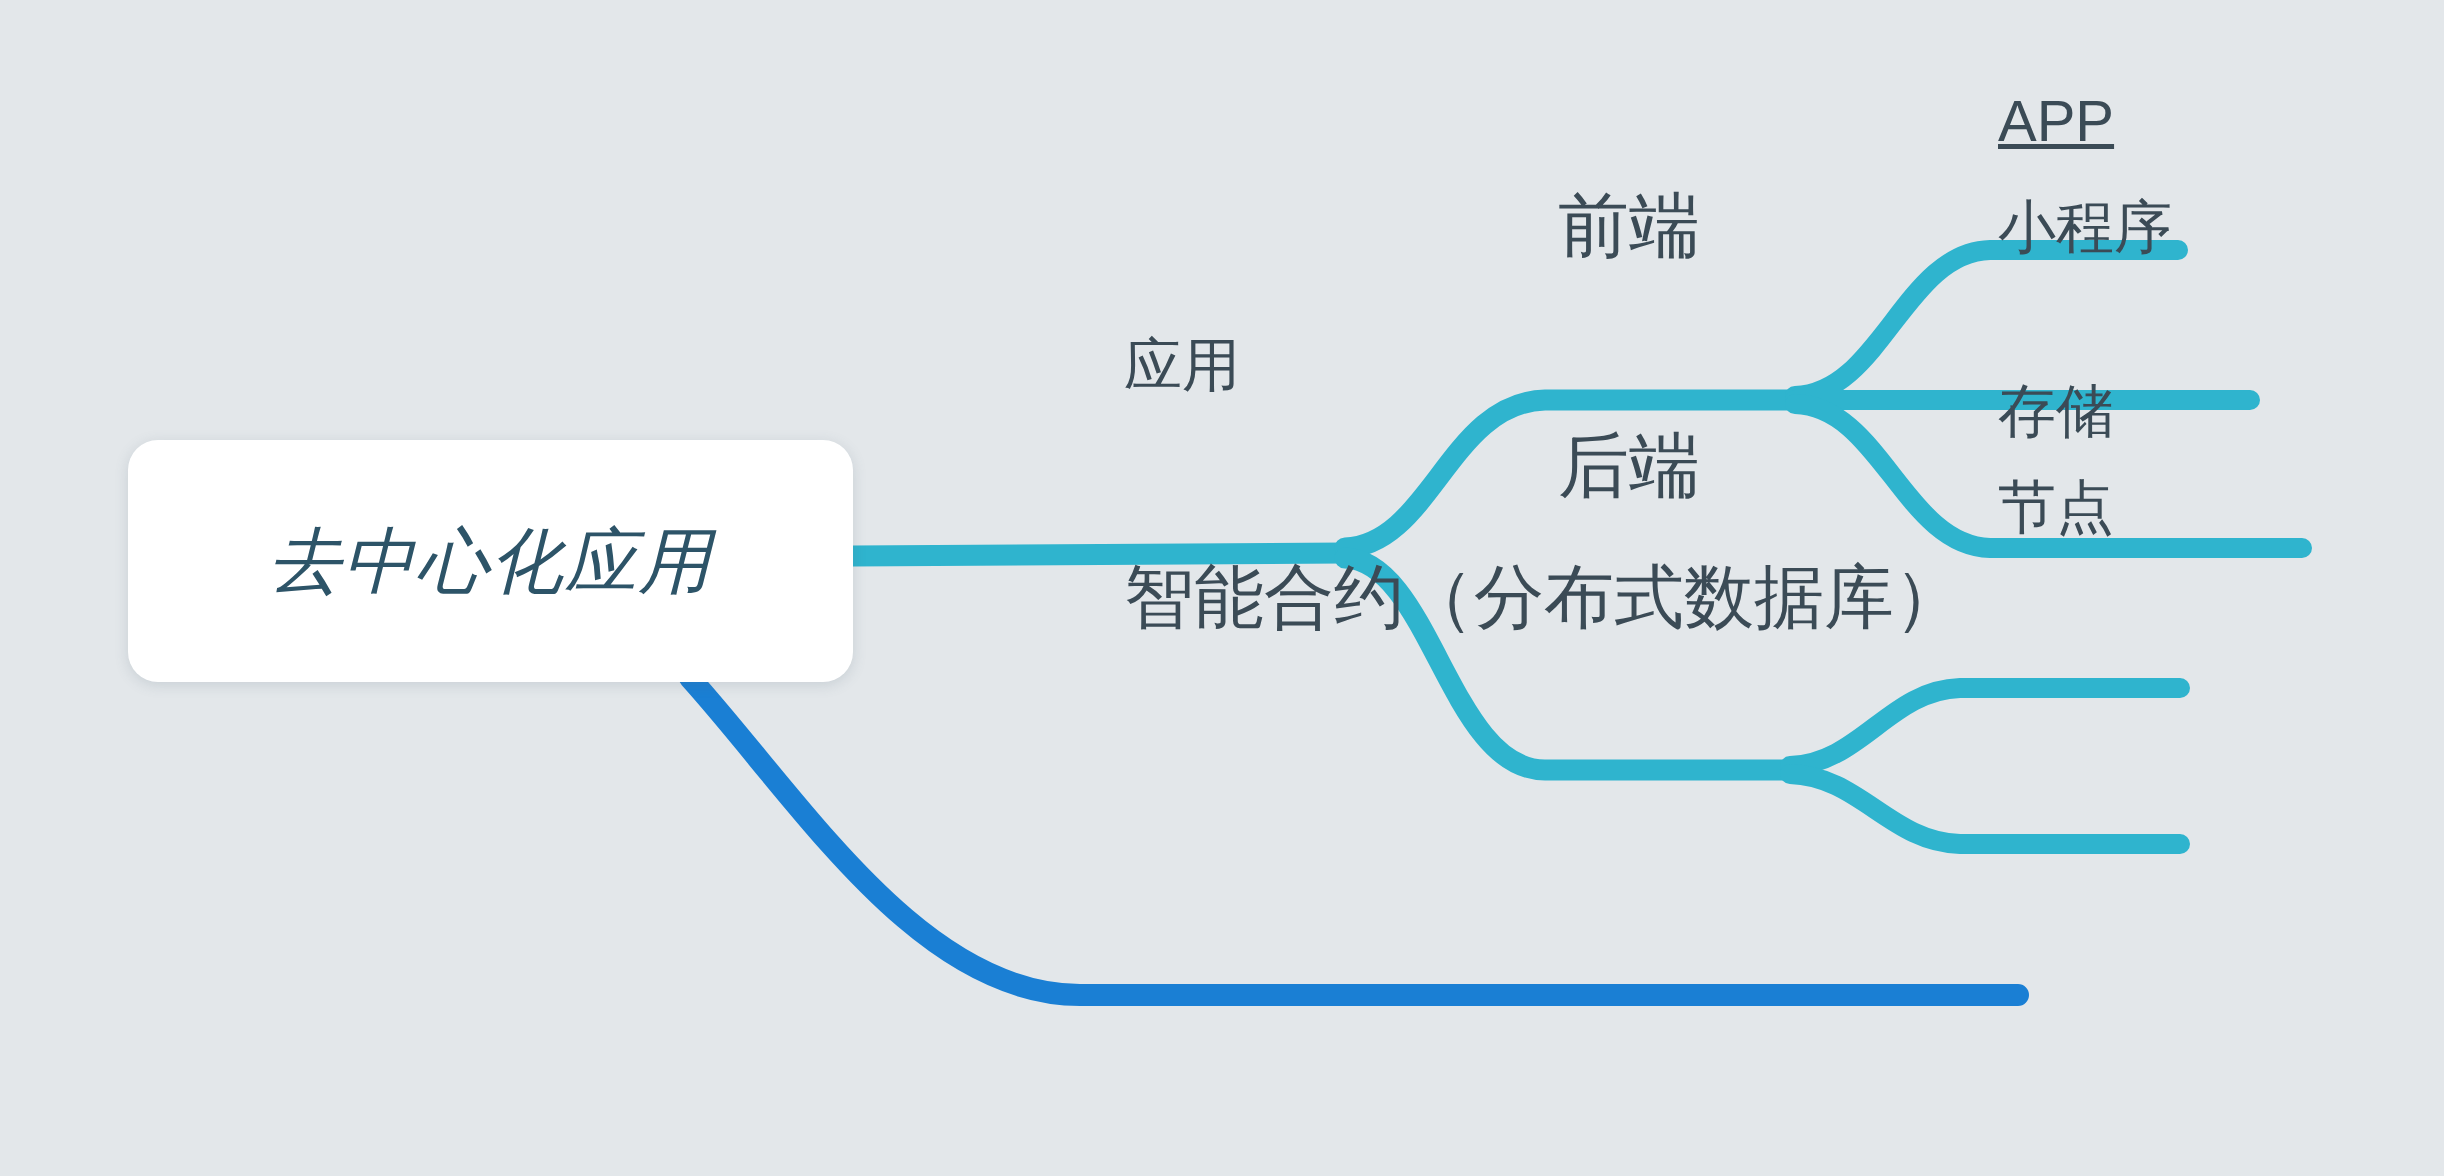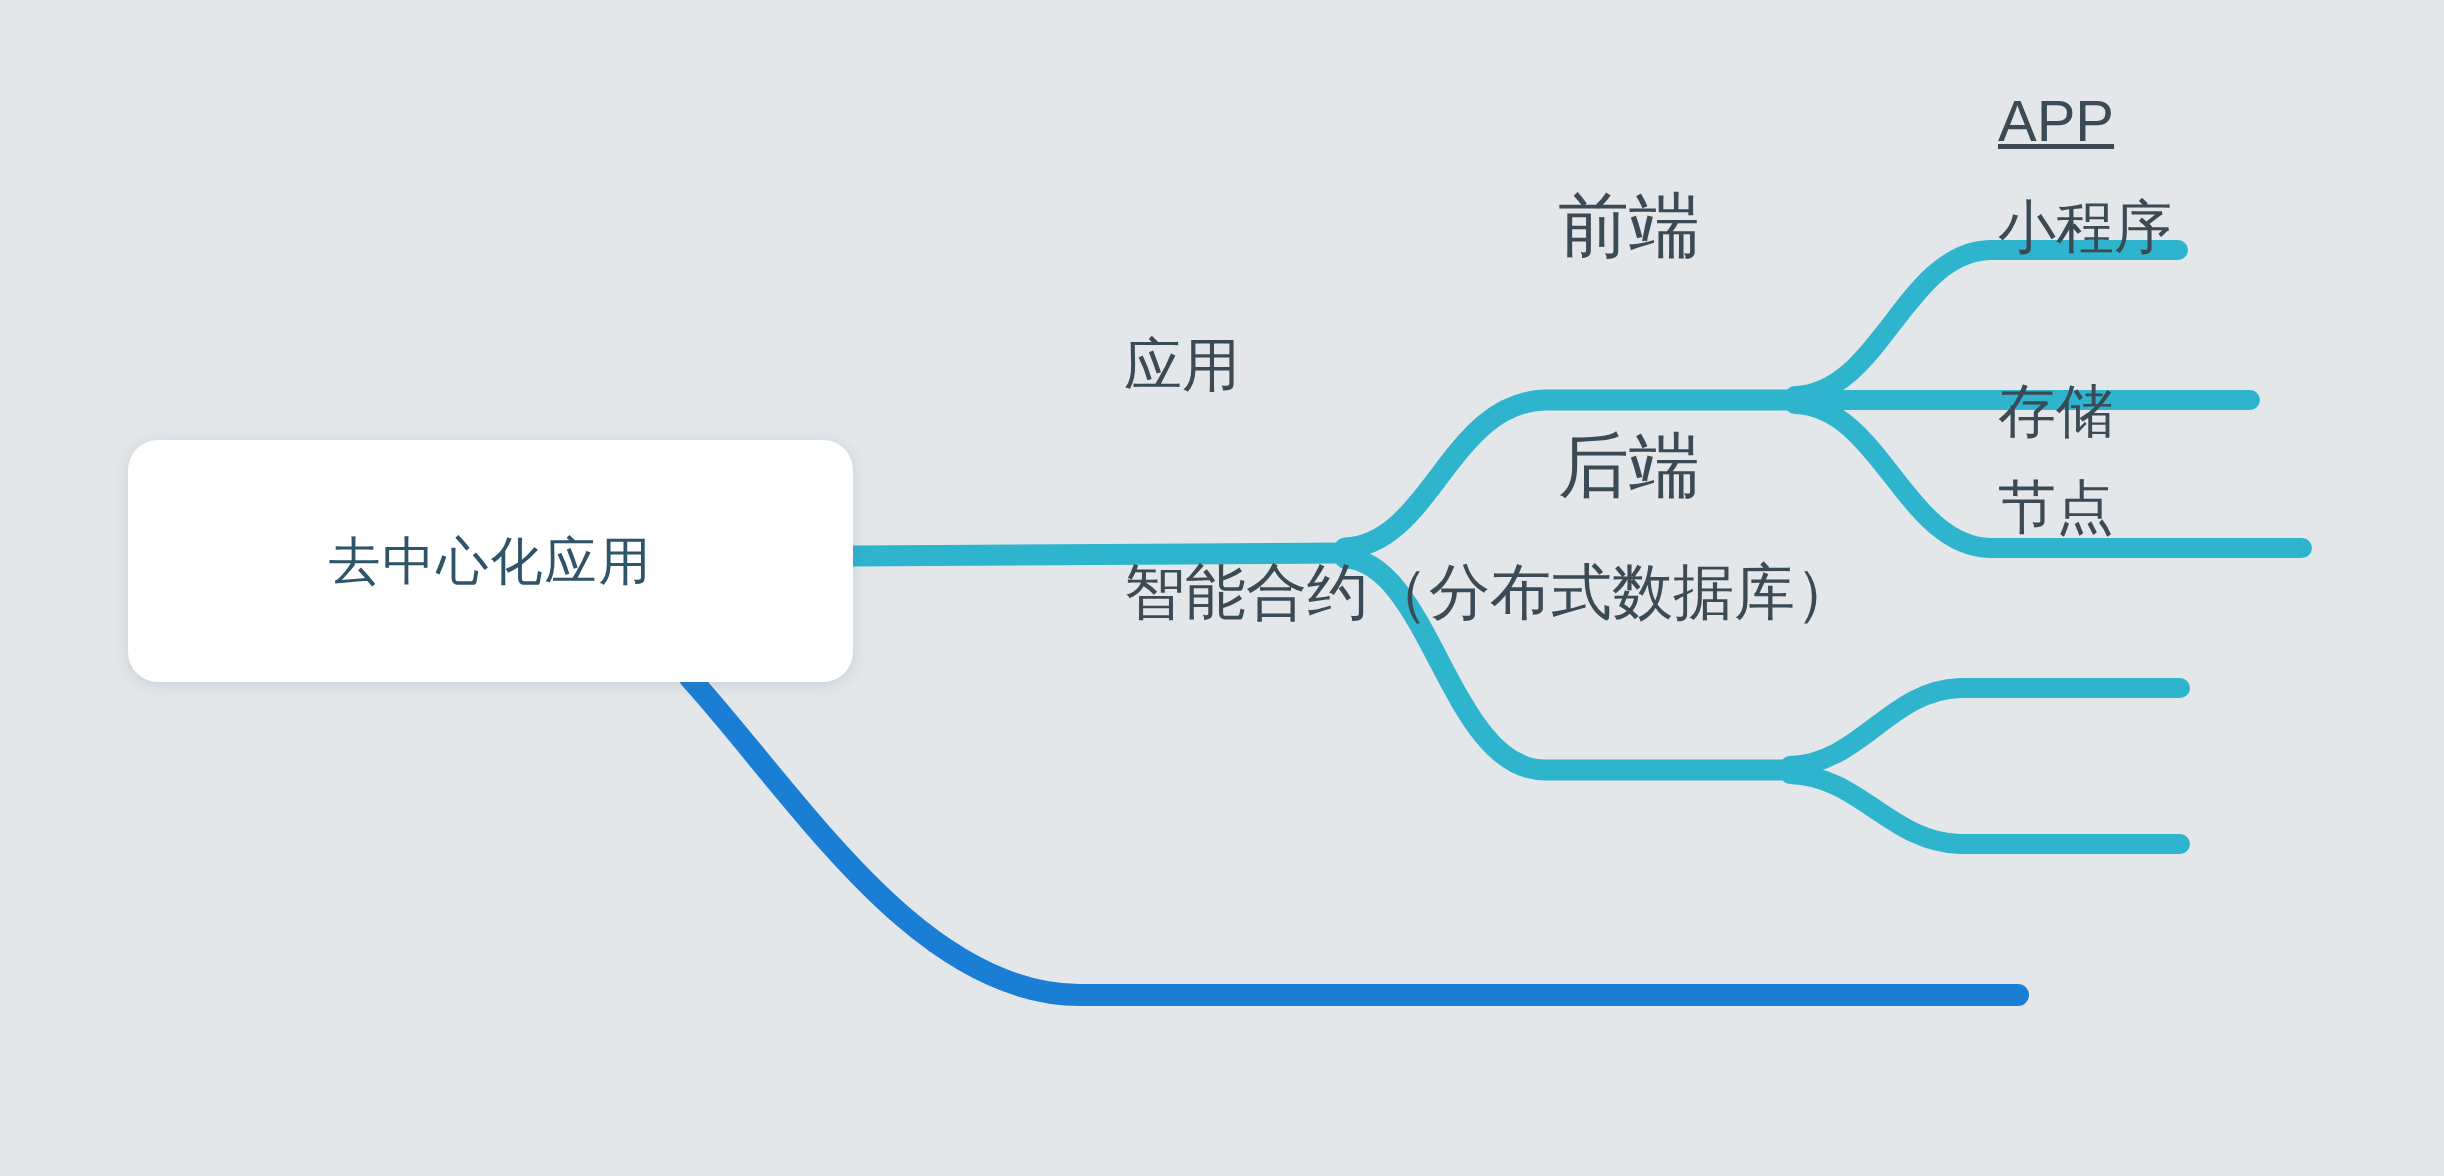--- a/index.html
+++ b/index.html
@@ -38,39 +38,40 @@
     background: #ffffff;
     border-radius: 30px;
     box-shadow: 0 3px 14px rgba(80, 100, 115, 0.18);
     display: flex;
     align-items: center;
     justify-content: center;
     box-sizing: border-box;
     z-index: 5;
   }
   .root-label {
-    font-size: 52px;
+    font-size: 72px;
     color: #2d5468;
     letter-spacing: 2px;
     line-height: 1;
     white-space: nowrap;
+    font-style: italic;
   }
 
   
   .label {
     position: absolute;
     color: #3b4b56;
     white-space: nowrap;
     line-height: 1;
     z-index: 4;
   }
   .label-branch { font-size: 71px; }
   .label-leaf   { font-size: 58px; }
   .label-trunk  { font-size: 58px; }
-  .label-smart  { font-size: 61px; }
+  .label-smart  { font-size: 70px; }
 
   
   .lbl-app      { left: 1998px; top: 92px; text-decoration: underline;  }
   .lbl-mini     { left: 1998px; top: 198px; }
   .lbl-h5       { left: 1998px; top: 288px; }
   .lbl-front    { left: 1558px; top: 190px; }
   .lbl-store    { left: 1998px; top: 382px; }
   .lbl-node     { left: 1998px; top: 478px; }
   .lbl-back     { left: 1558px; top: 430px; }
   .lbl-apply    { left: 1124px; top: 288px; margin-top: 48px; }

